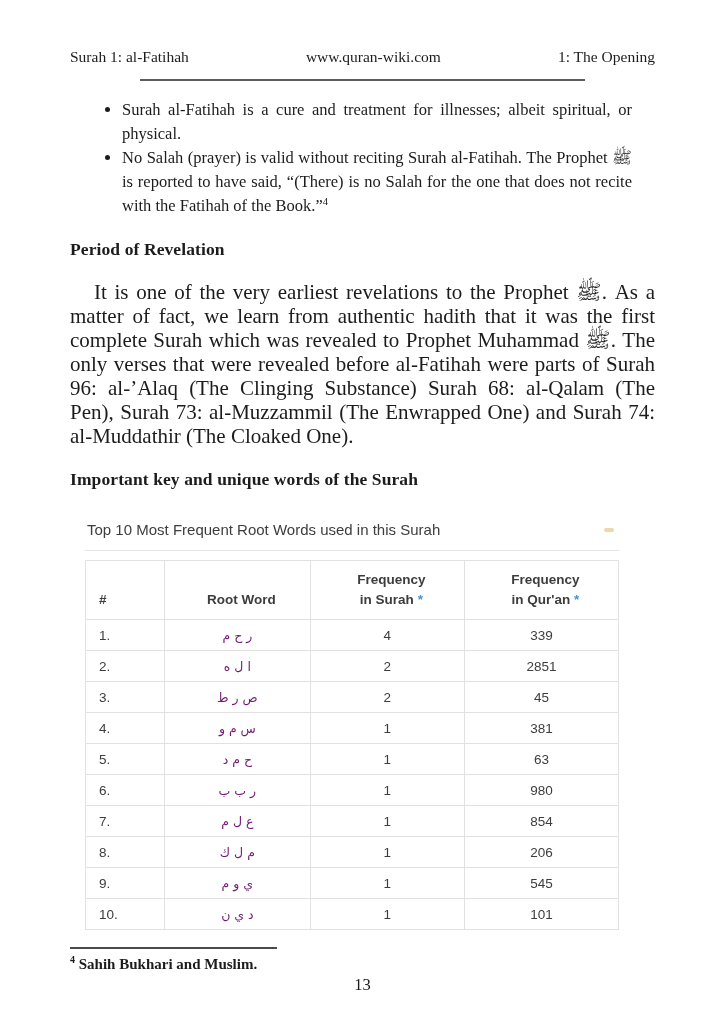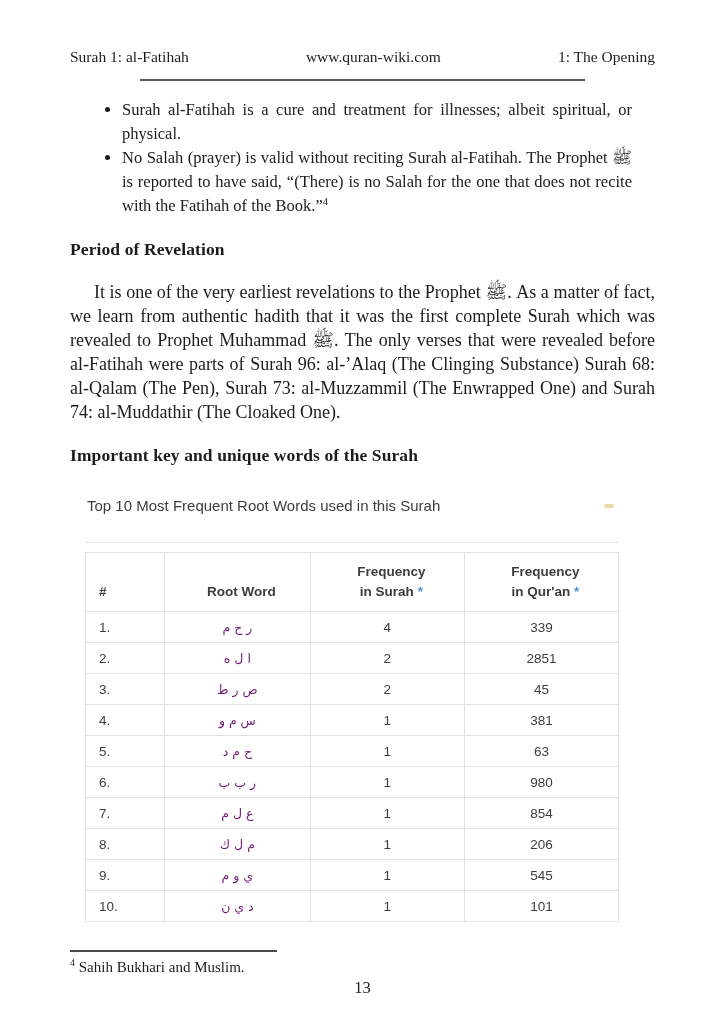--- a/index.html
+++ b/index.html
@@ -16,46 +16,46 @@
   .doc-header { display: flex; justify-content: space-between; align-items: baseline; font-size: 15.5px; }
   .header-rule { border: none; border-top: 2px solid #5c5c5c; width: 445px; margin: 13px auto 0 auto; }
 
   
   .bullets { margin: 17px 23px 0 0; padding-left: 52px; }
   .bullets li { font-size: 16.5px; line-height: 24px; text-align: justify; }
   .fn-ref { font-size: 10.5px; line-height: 0; }
 
   
   h2.sec { font-size: 17.5px; font-weight: bold; margin: 21px 0 0 0; letter-spacing: .1px; }
-  .para { font-size: 18px; line-height: 24px; text-align: justify; text-indent: 24px; margin: 20px 0 0 0; }
+  .para { font-size: 21px; line-height: 24px; text-align: justify; text-indent: 24px; margin: 20px 0 0 0; }
 
   
   .widget {
     margin: 26px 0 0 15px; width: 534px;
     font-family: "Liberation Sans", "DejaVu Sans", sans-serif;
     color: #3f3f3f;
   }
   .widget-titlebar { display: flex; justify-content: space-between; align-items: center;
-    padding: 5px 2px 28px 2px; border-bottom: 1px solid #e5e5e5; }
+    padding: 5px 2px 12px 2px; border-bottom: 1px solid #e5e5e5; }
   .widget-title { font-size: 15px; color: #3d3d3d; }
   .mini-icon { width: 10px; height: 4px; background: #e7cf96; border-radius: 2px; opacity: .8; margin-right: 3px; }
 
   table.root-table { border-collapse: collapse; width: 100%; margin-top: 9px; font-size: 13.5px; color: #3d3d3d; }
   .root-table th, .root-table td { border: 1px solid #e1e1e1; }
   .root-table th { font-weight: bold; text-align: center; vertical-align: bottom; padding: 9px 6px 10px 14px; line-height: 1.45; }
   .root-table th.col-num { text-align: left; padding-left: 13px; width: 70px; }
   .root-table th.col-root { width: 150px; text-align: center; }
   .root-table th.col-freq { width: 151px; }
   .root-table td { padding: 7px 6px; text-align: center; height: 16px; }
   .root-table td.cell-num { text-align: left; padding-left: 13px; }
   .asterisk { color: #4a90d2; }
   .root-link { color: #701a75; text-decoration: none; font-family: "DejaVu Sans", sans-serif; font-size: 12.5px; }
 
   
-  .footnote-block { margin-top: 28px; }
+  .footnote-block { margin-top: 17px; font-weight: bold; }
   .footnote-rule { border: none; border-top: 2px solid #4a4a4a; width: 207px; margin: 0; }
   .footnote-text { font-size: 15px; margin: 5px 0 0 0; }
   .footnote-text sup { font-size: 10px; }
   .page-num { text-align: center; font-size: 16.5px; margin-top: 2px; }
 </style>
 </head>
 <body>
 
 <div class="page">
 

